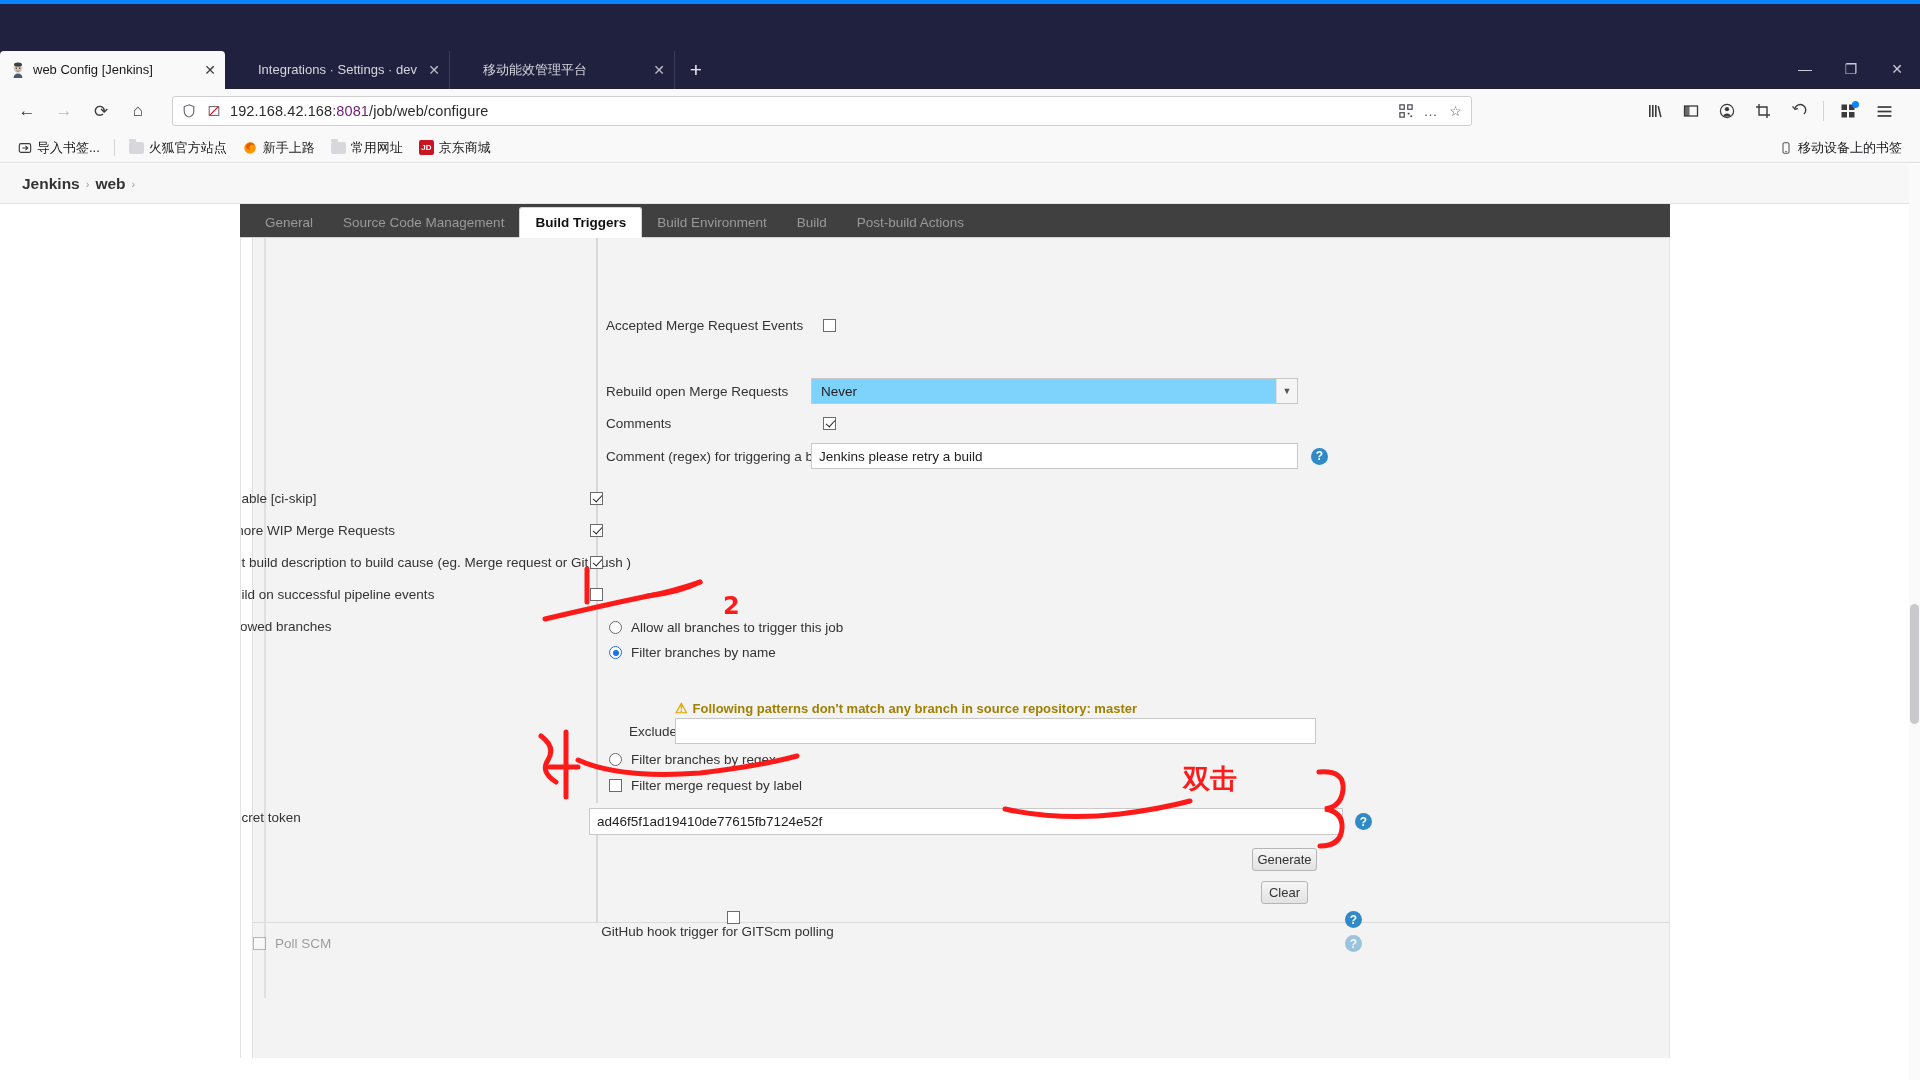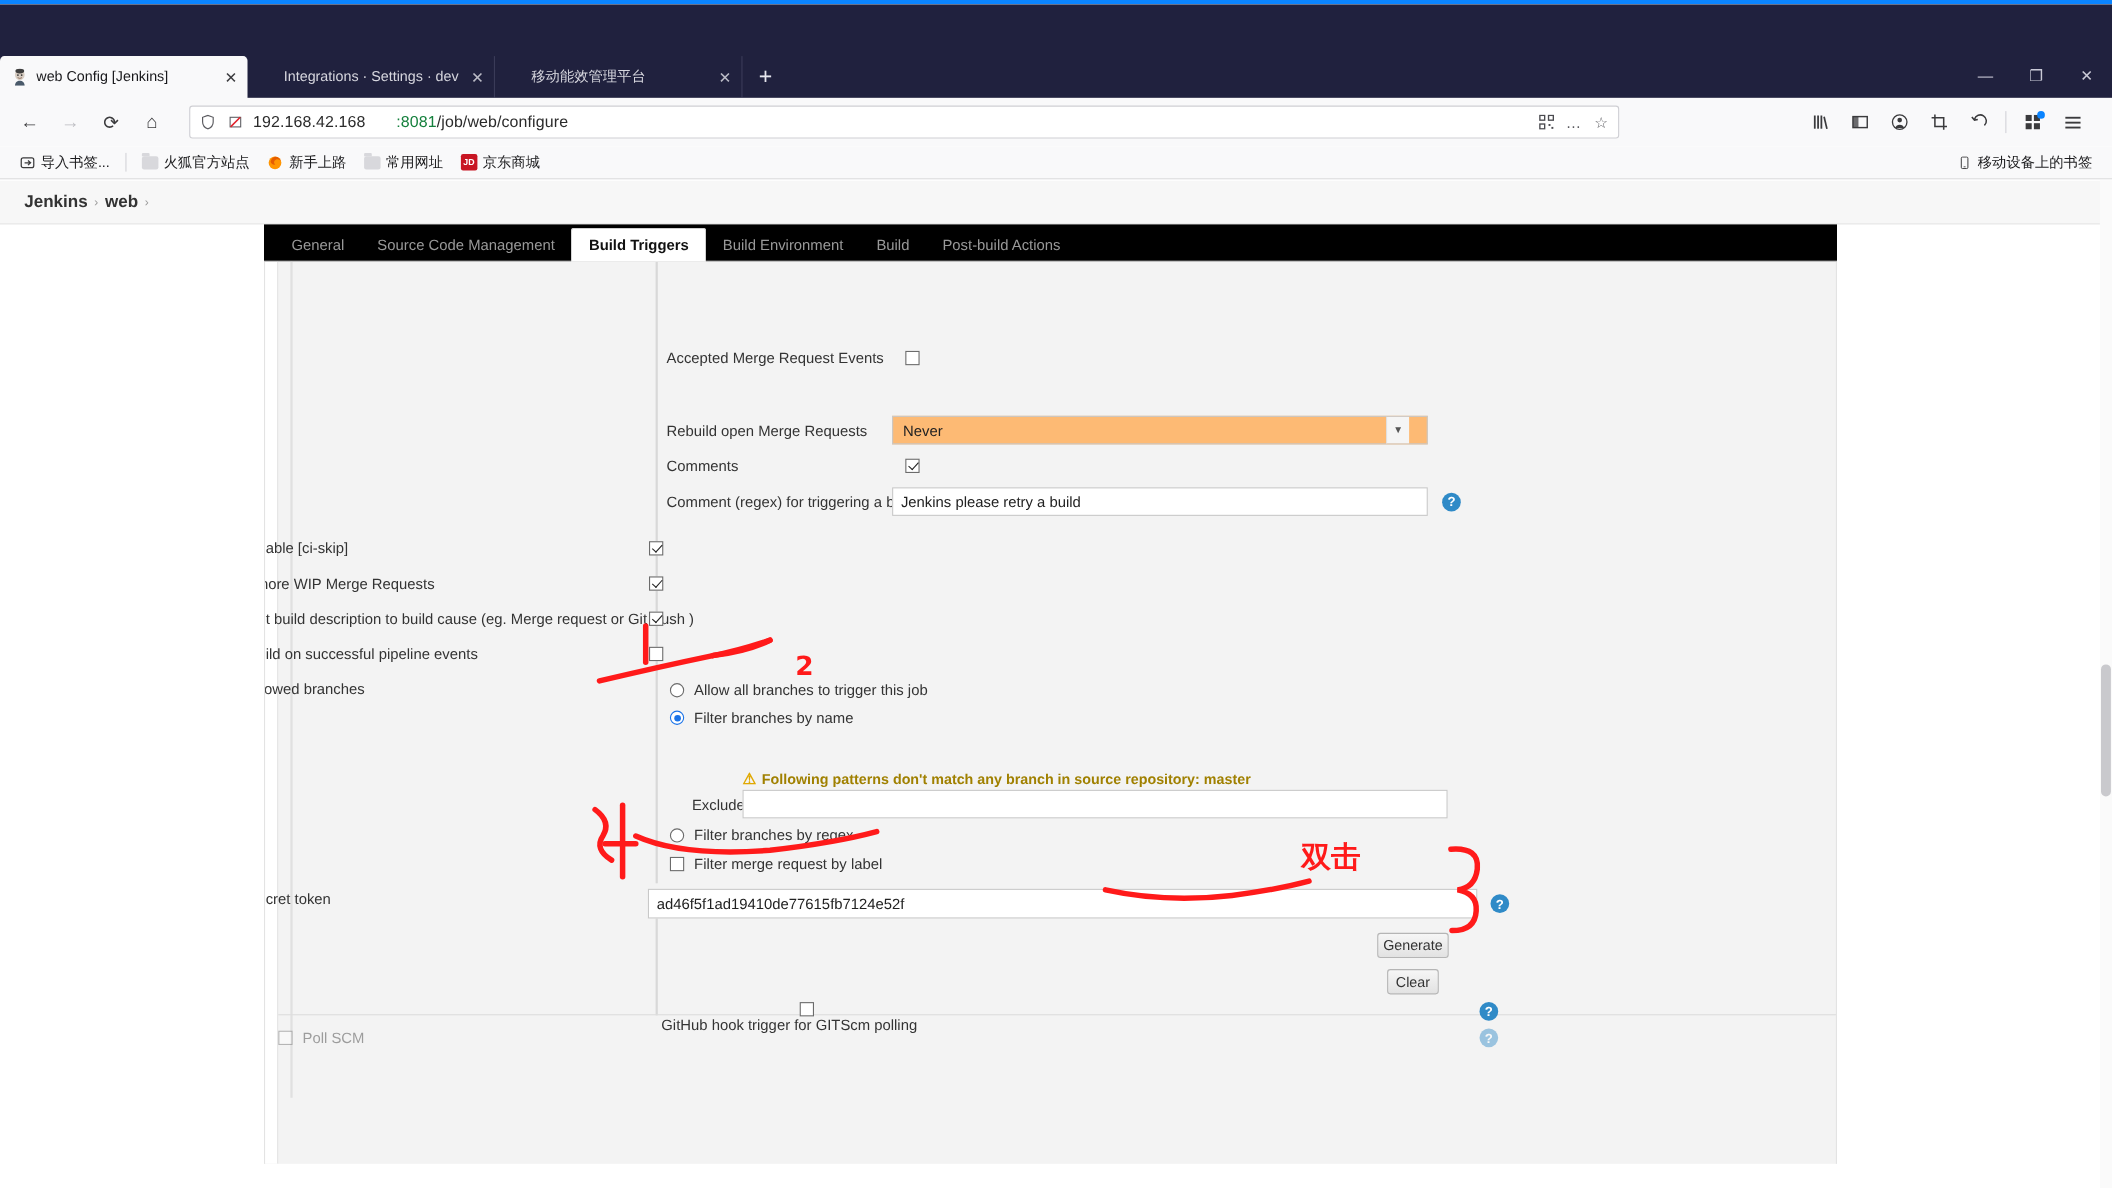--- a/index.html
+++ b/index.html
@@ -45,21 +45,21 @@
   }
   .navbtn { width:34px; height:32px; display:flex; align-items:center; justify-content:center;
     color:#3b3b3d; font-size:17px; margin-right:3px; }
   .navbtn.disabled { color:#bdbdc2; }
   #url-bar {
     flex:0 0 1300px; height:30px; margin-left:14px; background:#fff;
     border:1px solid #cfcfd4; border-radius:3px;
     display:flex; align-items:center; padding:0 7px; gap:8px;
   }
   #url-text { flex:1 1 auto; font-size:14.5px; color:#2b2b2b; letter-spacing:.1px; }
-  #url-text .dim { color:#15803d;padding-left:28px; }
+  #url-text .dim { color:#701a75; }
   .urlicon { width:17px; height:17px; display:flex; align-items:center; justify-content:center; color:#5b5b60; font-size:14px; }
   #toolbar-right { margin-left:auto; display:flex; align-items:center; gap:0; padding-right:8px; }
   #toolbar-right .tbtn { width:36px; height:32px; display:flex; align-items:center; justify-content:center; color:#3b3b3d; font-size:15px; position:relative; }
   .tb-sep { width:1px; height:20px; background:#d3d3d8; margin:0 6px; }
   .badge-dot { position:absolute; top:6px; right:7px; width:7px; height:7px; border-radius:50%; background:#0a84ff; }
 
   
   #bookmarks-bar {
     position:absolute; top:129px; left:0; width:1920px; height:30px;
     background:#f9f9fa; border-bottom:1px solid #dededf;
@@ -76,21 +76,21 @@
   #page { position:absolute; top:160px; left:0; width:1920px; height:920px; background:#fff; overflow:hidden; }
   #jenkins-header {
     height:40px; background:#f7f7f7; border-bottom:1px solid #e5e5e5;
     display:flex; align-items:center; padding-left:22px; gap:6px;
   }
   #jenkins-header .crumb { font-size:15.5px; font-weight:bold; color:#333; }
   #jenkins-header .sep { color:#999; font-size:11px; }
 
   #config-tabs {
     position:relative; margin-left:240px; width:1430px; height:34px;
-    background:#000000; border-bottom:1px solid #d5d5d5;
+    background:#404040; border-bottom:1px solid #d5d5d5;
     display:flex; align-items:flex-end; padding-left:10px;
   }
   .ctab { height:30px; padding:0 15px; display:flex; align-items:center;
     font-size:13.5px; color:#999; }
   .ctab.active { background:#fff; color:#111; font-weight:bold;
     border:1px solid #d5d5d5; border-bottom:1px solid #fff; border-radius:3px 3px 0 0;
     margin-bottom:-1px; height:31px; }
 
   #form-area {
     position:relative; margin-left:240px; width:1430px; height:820px;
@@ -114,22 +114,22 @@
   }
   .radio { width:13px; height:13px; border:1px solid #6b6b6b; border-radius:50%; background:#fff;
     display:inline-block; position:relative; flex:0 0 13px; }
   .radio.sel { border-color:#1a73e8; }
   .radio.sel:after { content:""; position:absolute; left:2.5px; top:2.5px; width:6px; height:6px; border-radius:50%; background:#1a73e8; }
   .tin {
     height:26px; background:#fff; border:1px solid #c8c8c8;
     display:flex; align-items:center; padding:0 7px; font-size:13.5px; color:#222;
   }
   .selbox {
-    height:26px; background:#fdba74; border:1px solid #c8c8c8;
-    display:flex; align-items:center; justify-content:space-between; padding:0 16px 0 9px; font-size:13.5px; color:#222;
+    height:26px; background:#7dd3fc; border:1px solid #c8c8c8;
+    display:flex; align-items:center; justify-content:space-between; padding:0 0 0 9px; font-size:13.5px; color:#222;
   }
   .sel-arrow { width:21px; height:24px; border-left:1px solid #e0e0e0; background:#f5f5f5;
     display:flex; align-items:center; justify-content:center; font-size:9px; color:#555; }
   .help {
     width:17px; height:17px; border-radius:50%; background:#2f8ac7; color:#fff;
     font-size:12px; font-weight:bold; display:flex; align-items:center; justify-content:center;
   }
   .warn { color:#a08000; font-weight:bold; font-size:13px; display:flex; align-items:center; gap:5px; }
   .warn-tri { color:#e0a800; font-size:14px; }
   .btn {

